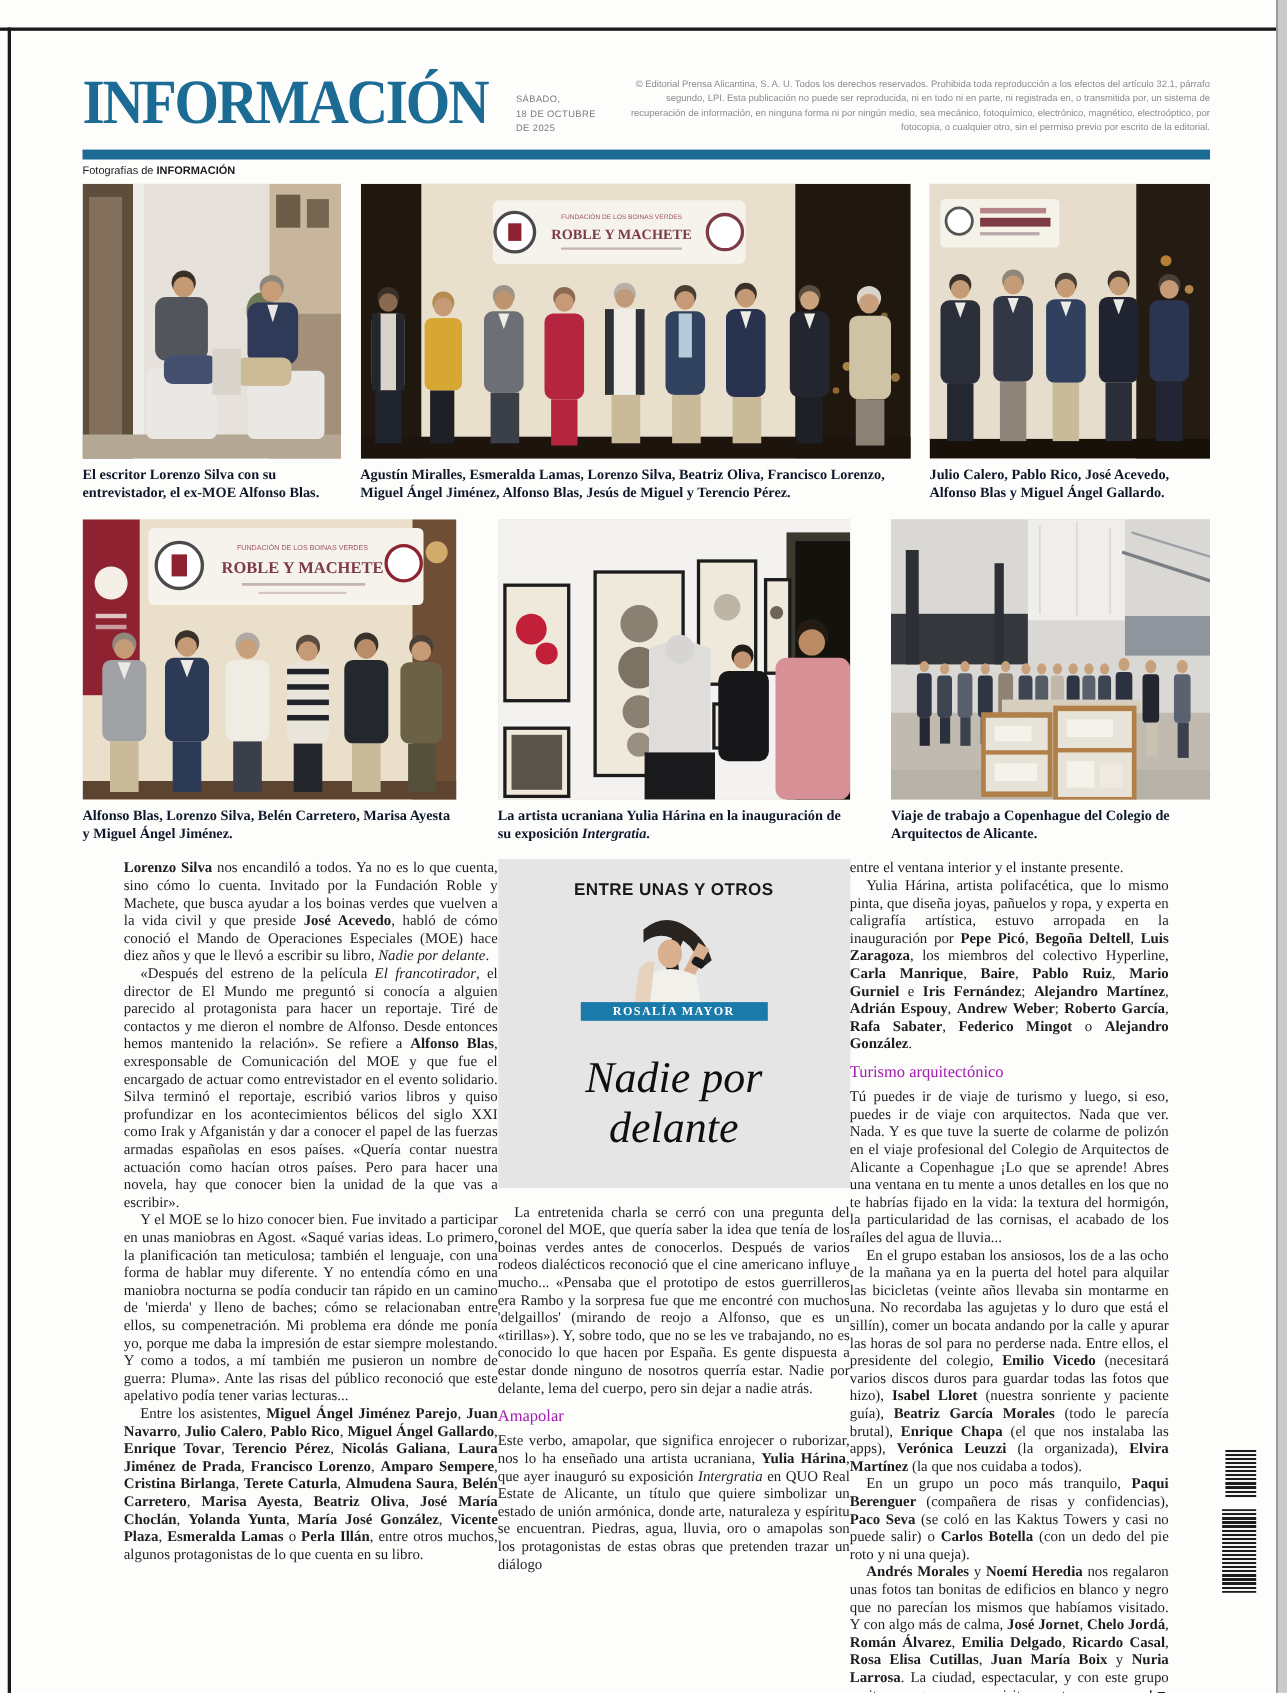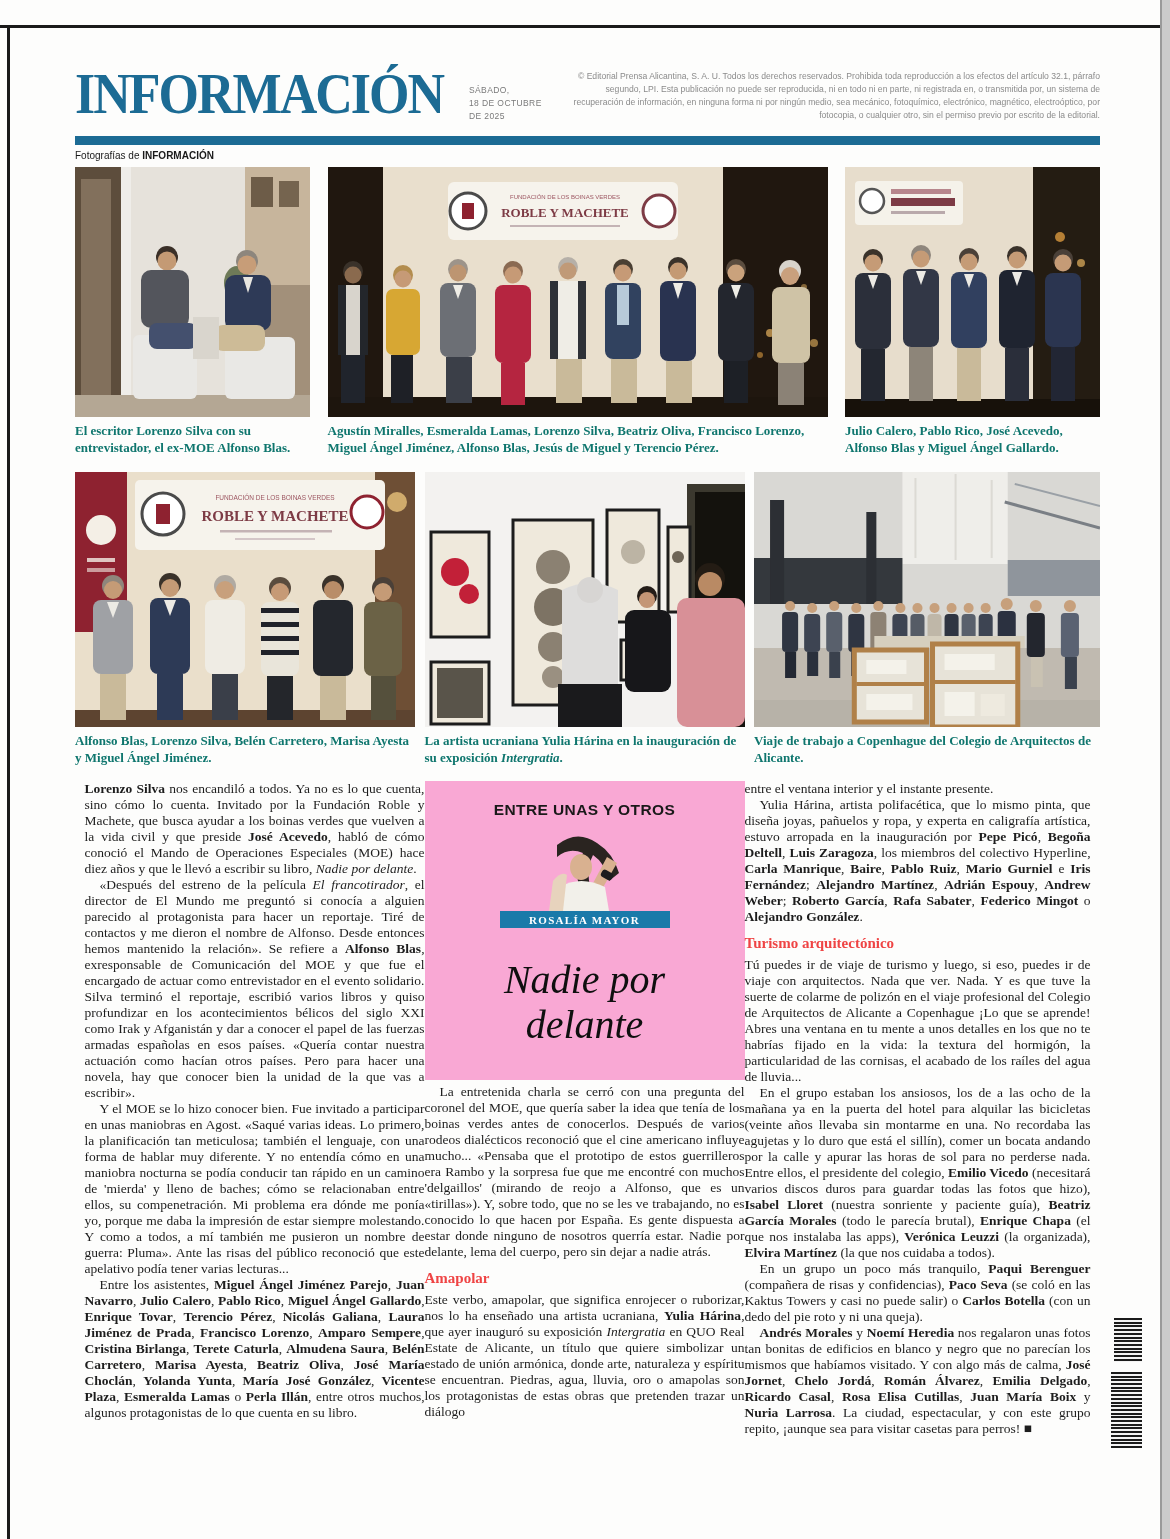--- a/index.html
+++ b/index.html
@@ -15,31 +15,31 @@
   .masthead{font-family:"Liberation Serif",serif;font-weight:bold;font-size:52px;line-height:1;color:#1c6b94;letter-spacing:-2px;transform:scaleY(1.1);transform-origin:top left}
   .datebox{margin-left:26px;margin-top:18px;font-family:"Liberation Sans",sans-serif;font-size:8.5px;color:#7a7a7a;letter-spacing:.4px;line-height:1.5;text-transform:uppercase}
   .legal{margin-left:auto;width:532px;text-align:right;font-family:"Liberation Sans",sans-serif;font-size:8.6px;line-height:1.5;color:#8b8b8b;margin-top:4px}
   .legal .addr{font-weight:bold;color:#222;font-size:9.3px}
   .bluebar{height:9px;background:#1c6b94;margin-top:8px}
   .credit{font-family:"Liberation Sans",sans-serif;font-size:10px;color:#1a1a1a;margin:5px 0 6px}
   .prow{display:flex;justify-content:space-between}
   figure{display:block}
   .photo{width:100%;overflow:hidden;background:#e8e4dd}
   .photo svg{display:block;width:100%;height:100%}
-  figcaption{font-weight:bold;font-size:13px;line-height:1.28;margin-top:6px;color:#0f766e}
+  figcaption{font-weight:bold;font-size:13px;line-height:1.28;margin-top:6px;color:#0f172a}
   .capr1{min-height:49px}.capr2{min-height:42px}
   .w235{width:235px}.w500{width:500px}.w255{width:255px}
-  .w340{width:340px}.w320{width:320px}.w345{width:346px}
+  .w340{width:340px}.w320{width:320px}.w345{width:290px}
   .h250{height:250px}.h255{height:255px}
   .body-cols{display:flex;justify-content:center;margin-top:6px}
   .col p{font-size:13.5px;line-height:16px;text-align:justify;color:#1d1d1d}
   .col p+p{text-indent:15px}
   .indent-first p:first-child{text-indent:15px}
-  .subhead{font-weight:bold;font-size:15px;margin:10px 0 5px;color:#ef4444}
-  .feature{background:#f9a8d4;padding:20px 18px 26px;text-align:center;margin-bottom:4px}
+  .subhead{font-weight:normal;font-size:15px;margin:10px 0 5px;color:#a21caf}
+  .feature{background:#e5e5e5;padding:20px 18px 26px;text-align:center;margin-bottom:14px}
   .kicker{font-family:"Liberation Sans",sans-serif;font-weight:bold;font-size:15.5px;letter-spacing:.4px;color:#191919}
   .head-photo{width:124px;height:80px;margin:12px auto 0}
   .author-band{width:170px;margin:0 auto;background:#1a7aa9;color:#fff;font-size:11px;font-weight:bold;letter-spacing:1.3px;padding:3px 0 2px;font-family:"Liberation Serif",serif}
   .feature-title{font-style:italic;font-weight:normal;font-size:40px;line-height:1.12;margin:30px auto 6px;max-width:230px;color:#0f0f0f}
   .barcode{position:absolute;left:1106px;top:1318px;width:40px}
   .bc{background:repeating-linear-gradient(to bottom,#1b1b1b 0 2px,#f4f4f4 2px 3.7px)}
   .bc1{height:44px;width:28px;margin-left:8px}
   .bc2{height:76px;width:31px;margin-top:10px;margin-left:5px}
 </style>
 </head>

